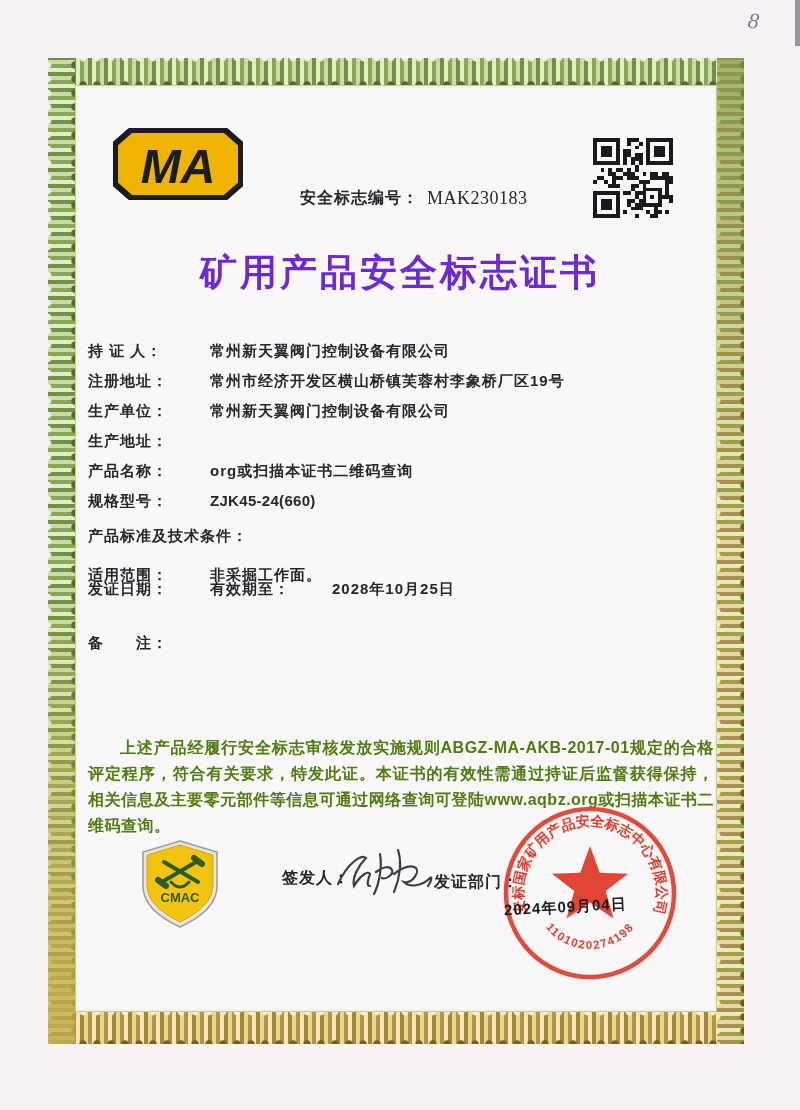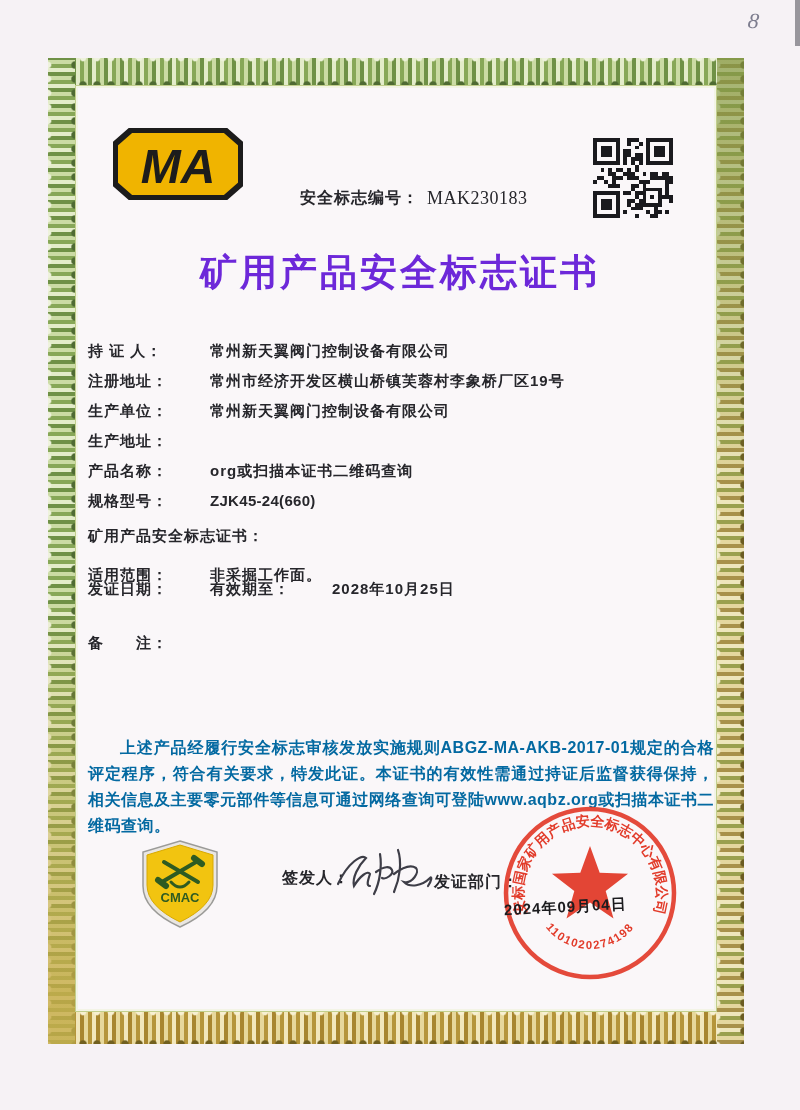--- a/index.html
+++ b/index.html
@@ -56,21 +56,21 @@
   .row{position:absolute;left:88px;width:630px;display:flex;align-items:flex-start;}
   .flabel{font-size:15px;font-weight:bold;letter-spacing:1px;flex:0 0 122px;white-space:nowrap;}
   .flabel-wide{flex:0 0 222px;}
   .fvalue{font-size:15px;font-weight:bold;letter-spacing:1px;}
   .fvalue-en{font-family:"Liberation Sans","DejaVu Sans",sans-serif;letter-spacing:.3px;}
   .std-lines div{font-size:15px;font-weight:bold;line-height:22px;letter-spacing:.3px;}
   .val-fixed{flex:0 0 190px;}
   
   .paragraph{position:absolute;left:88px;top:735px;width:626px;
     font-size:16px;font-weight:bold;line-height:26px;text-align:justify;text-indent:2em;
-    letter-spacing:.5px;color:#0369a1;}
+    letter-spacing:.5px;color:#4d7c0f;}
   
   .cmac{position:absolute;left:138px;top:838px;}
   .signer-label{position:absolute;left:282px;top:868px;font-size:16px;font-weight:bold;letter-spacing:1px;}
   .signature{position:absolute;left:332px;top:840px;}
   .dept-label{position:absolute;left:434px;top:872px;font-size:16px;font-weight:bold;letter-spacing:1px;}
   .stamp{position:absolute;left:500px;top:798px;}
   .stamp-date{position:absolute;left:504px;top:897px;width:160px;font-size:15px;font-weight:bold;
     color:#1c1c1f;letter-spacing:1px;transform:rotate(-3deg);}
   .page-number{position:absolute;left:748px;top:8px;font-family:"Liberation Serif","DejaVu Serif",serif;
     font-style:italic;font-size:22px;color:#7d7d8e;transform:rotate(6deg);}
@@ -243,21 +243,21 @@
 </div>
 <div class="row" style="top:462px">
   <span class="flabel">产品名称：</span>
   <span class="fvalue">org或扫描本证书二维码查询</span>
 </div>
 <div class="row" style="top:492px">
   <span class="flabel">规格型号：</span>
   <span class="fvalue fvalue-en">ZJK45-24(660)</span>
 </div>
 <div class="row" style="top:527px;align-items:center">
-  <span class="flabel flabel-wide">矿用产品安全标志证书：</span>
+  <span class="flabel flabel-wide">产品标准及技术条件：</span>
 </div>
 <div class="row" style="top:566px">
   <span class="flabel">适用范围：</span>
   <span class="fvalue">非采掘工作面。</span>
 </div>
 <div class="row" style="top:580px">
   <span class="flabel">发证日期：</span>
   <span class="flabel" style="flex:0 0 122px">有效期至：</span>
   <span class="fvalue">2028年10月25日</span>
 </div>

